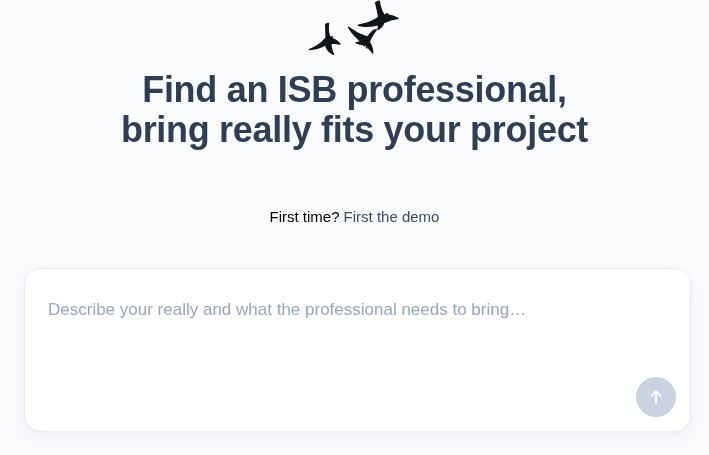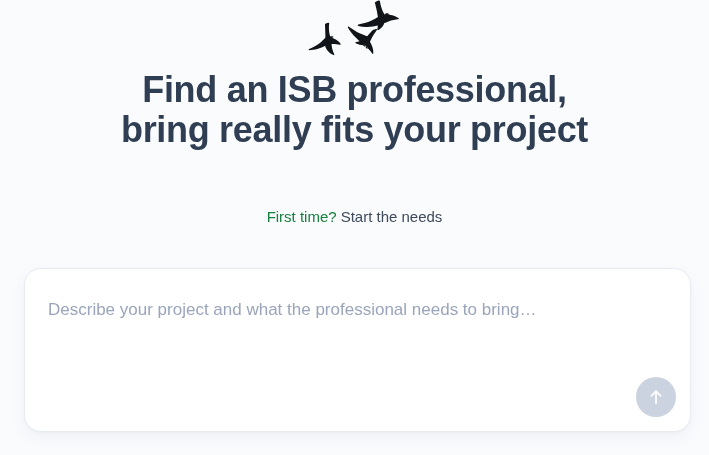--- a/index.html
+++ b/index.html
@@ -63,21 +63,21 @@
     position: absolute;
     top: 207px;
     left: 0;
     width: 709px;
     text-align: center;
     font-size: 15px;
     line-height: 20px;
   }
 
   .demo-prefix {
-    color: #15803d;
+    color: #000000;
     font-weight: 400;
   }
 
   .demo-link {
     color: #3d4a5c;
     font-weight: 400;
     margin-left: 4px;
     cursor: pointer;
   }
 
@@ -149,25 +149,25 @@
       </g>
     </svg>
   </div>
 
   <h1 class="headline">
     <span class="headline-line">Find an ISB professional,</span>
     <span class="headline-line">bring really fits your project</span>
   </h1>
 
   <div class="demo-line">
-    <span class="demo-prefix">First time?</span><span class="demo-link">Start the needs</span>
+    <span class="demo-prefix">First time?</span><span class="demo-link">First the demo</span>
   </div>
 
   <div class="input-card">
-    <div class="input-placeholder">Describe your project and what the professional needs to bring…</div>
+    <div class="input-placeholder">Describe your really and what the professional needs to bring…</div>
 
     <button class="submit-button">
       <svg width="18" height="18" viewBox="0 0 18 18" aria-hidden="true">
         <path d="M9 15.2 L9 3.4 M9 3.2 L4.3 8.0 M9 3.2 L13.7 8.0" stroke="#ffffff" stroke-width="1.7" stroke-linecap="round" stroke-linejoin="round" fill="none"></path>
       </svg>
     </button>
   </div>
 
 </div>
 

